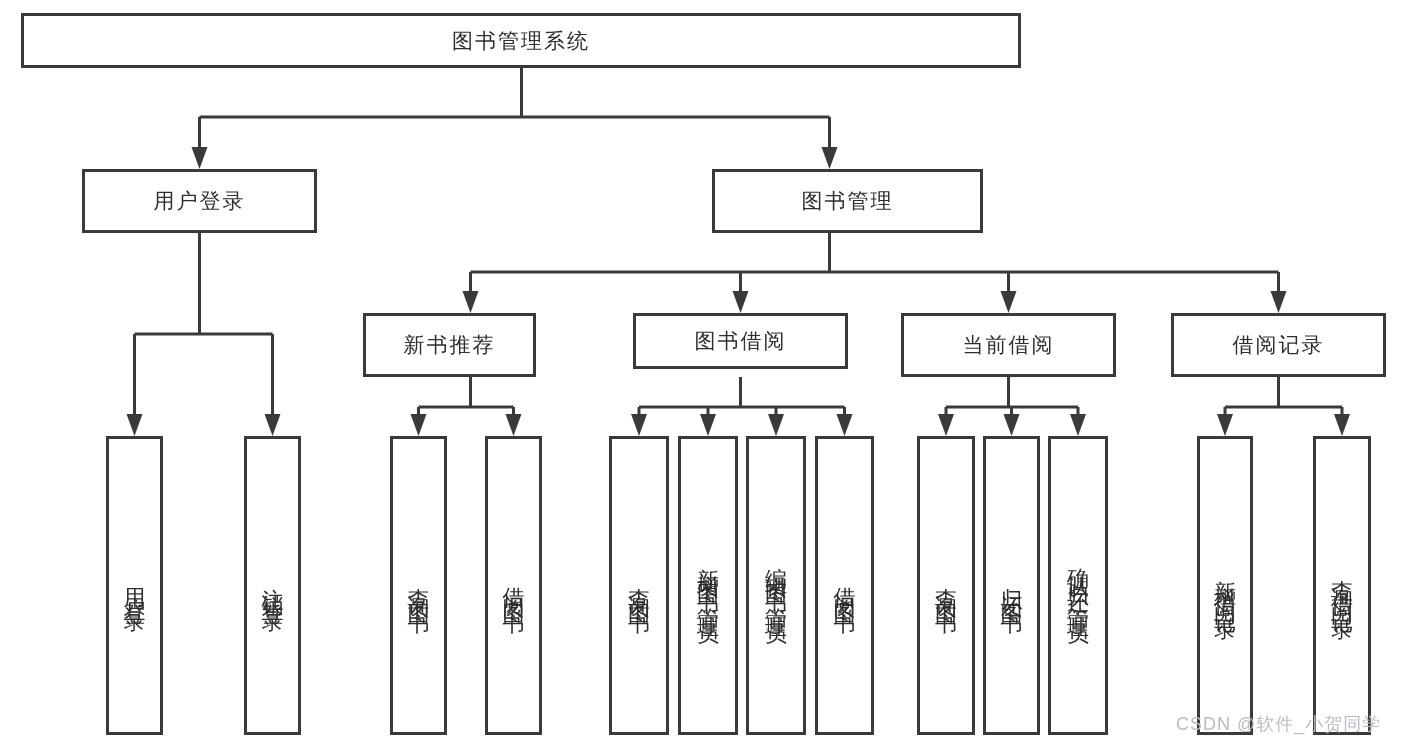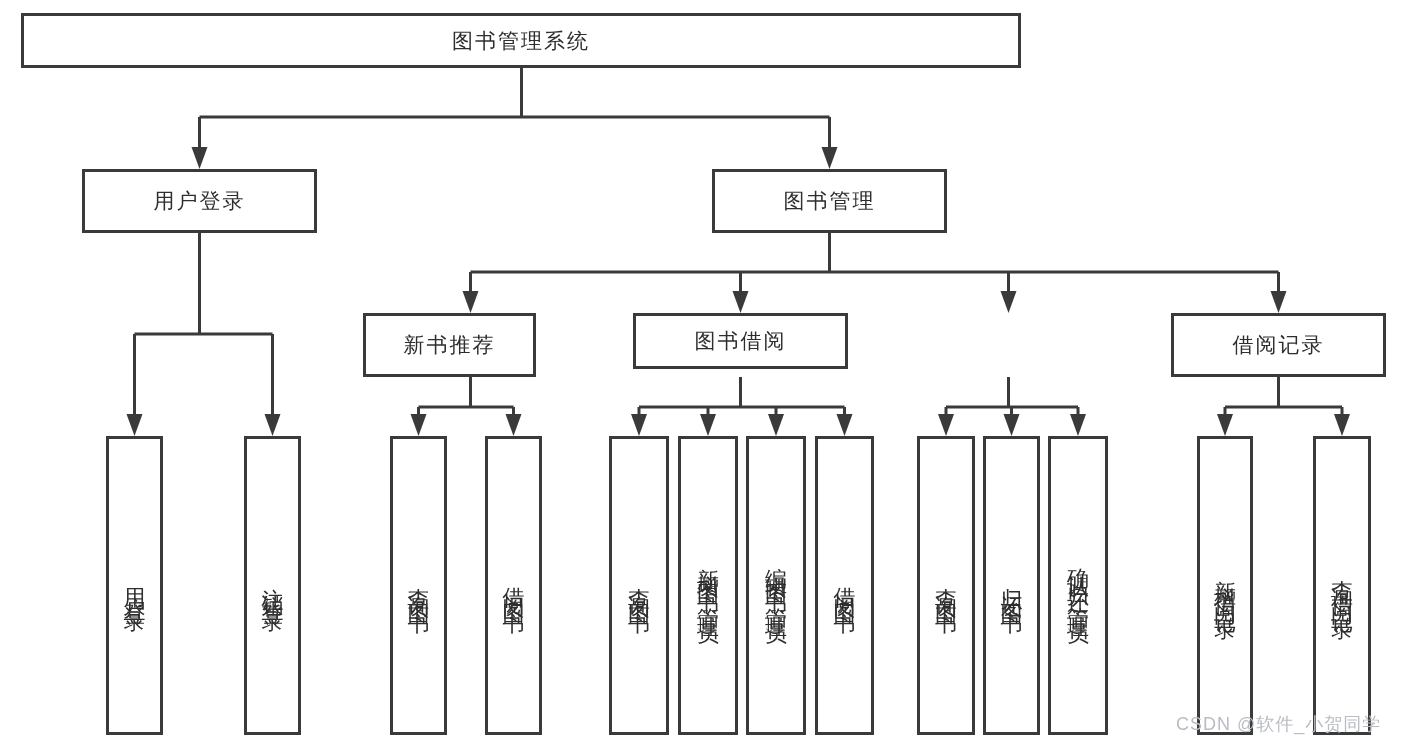--- a/index.html
+++ b/index.html
@@ -114,24 +114,25 @@
     <polygon points="1070,414 1086,414 1078,436"></polygon>
 
     <path d="M1278.5 377 V407 M1225 407 H1342 M1225 407 V417 M1342 407 V417"></path>
     <polygon points="1217,414 1233,414 1225,436"></polygon>
     <polygon points="1334,414 1350,414 1342,436"></polygon>
   </svg>
 
   <div class="node" style="left:21px;top:13px;width:1000px;height:55px">图书管理系统</div>
 
   <div class="node" style="left:82px;top:169px;width:235px;height:64px">用户登录</div>
-  <div class="node" style="left:712px;top:169px;width:235px;height:64px">图书管理</div>
+  <div class="node" style="left:712px;top:169px;width:271px;height:64px">图书管理</div>
 
   <div class="node" style="left:363px;top:313px;width:173px;height:64px">新书推荐</div>
   <div class="node" style="left:633px;top:313px;width:215px;height:56px">图书借阅</div>
+  <div class="node" style="left:901px;top:313px;width:215px;height:64px">当前借阅</div>
   <div class="node" style="left:1171px;top:313px;width:215px;height:64px">借阅记录</div>
 
   <div class="leaf" style="left:106px;width:57px">
     <span class="vtext">用户登录</span>
   </div>
   <div class="leaf" style="left:244px;width:57px">
     <span class="vtext">注销登录</span>
   </div>
 
   <div class="leaf" style="left:390px;width:57px">

